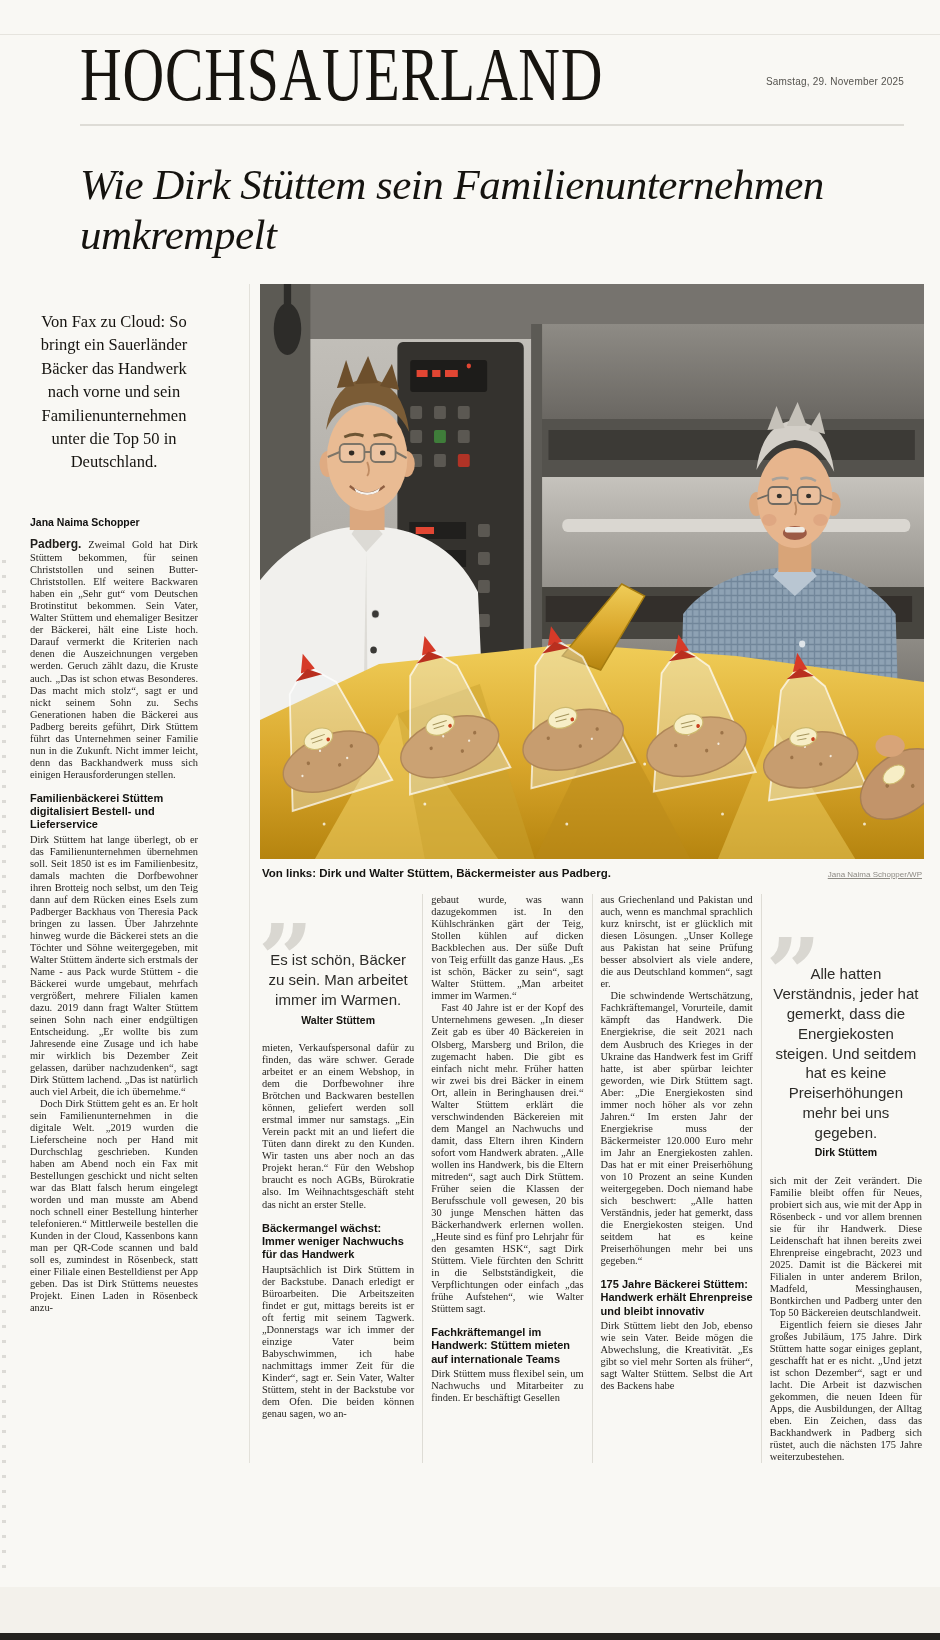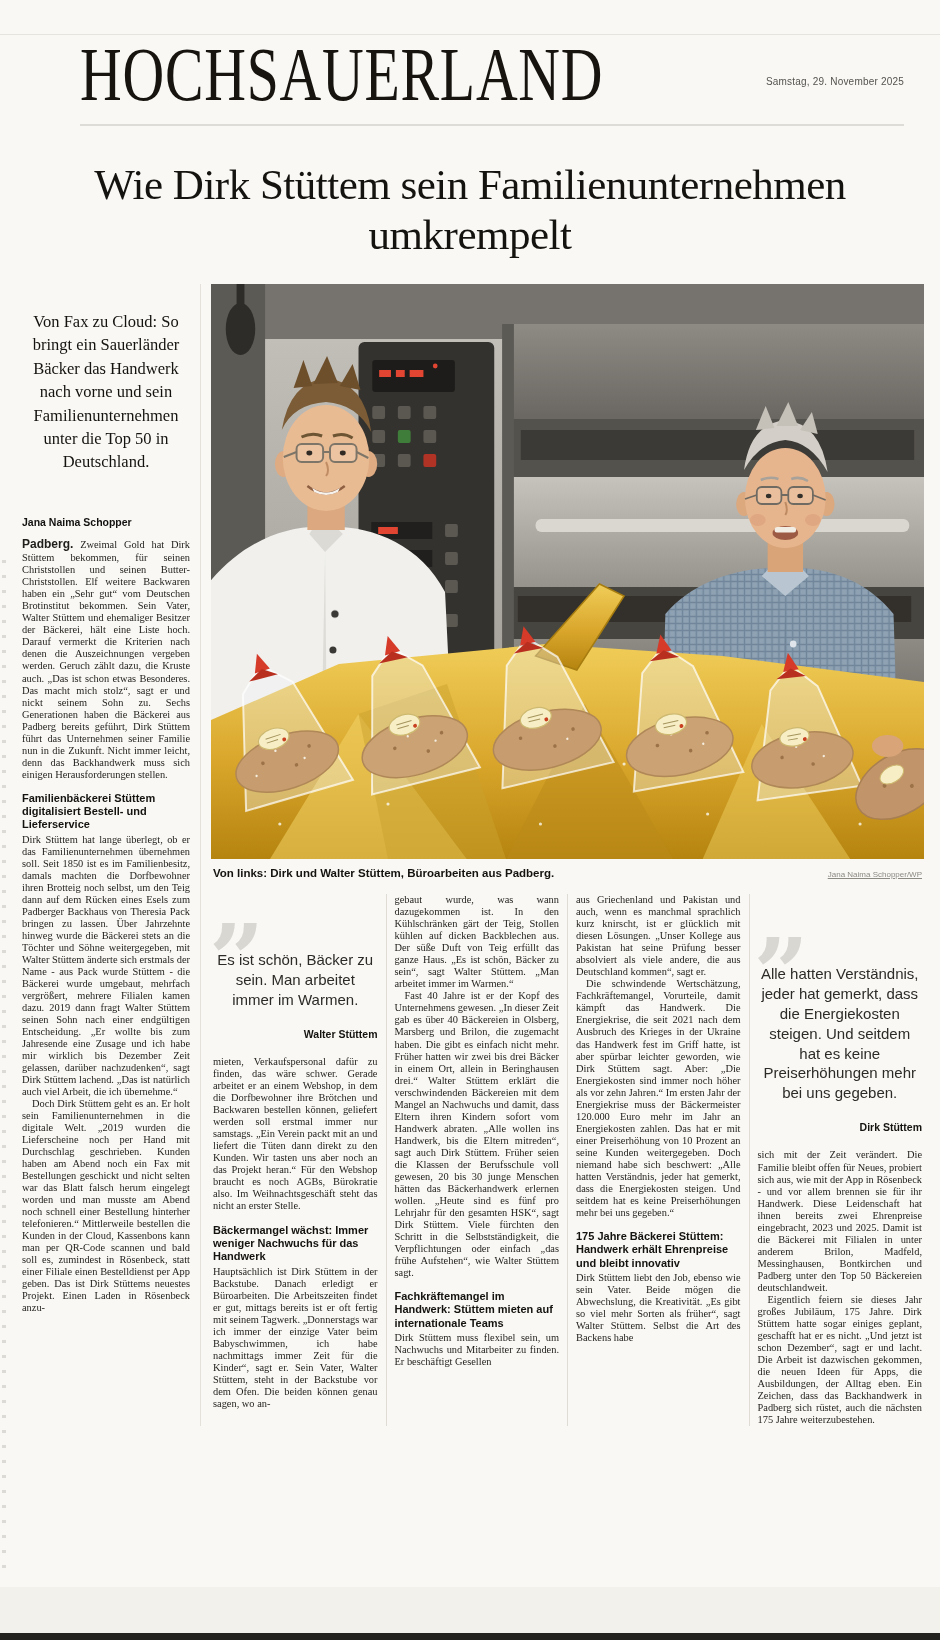--- a/index.html
+++ b/index.html
@@ -13,26 +13,27 @@
   .masthead{position:relative; padding:38px 36px 0 80px;}
   .date{position:absolute; top:40px; right:36px; font:10px "Liberation Sans", sans-serif; color:#55534e; letter-spacing:.2px;margin-top:36px;}
   .section-title{
     display:inline-block; font-family:"Liberation Serif", serif; font-weight:normal;
     font-size:76px; line-height:.95; color:#17140f; letter-spacing:1px;
     transform:scaleX(.76); transform-origin:left center; white-space:nowrap;
   }
   .masthead-rule{height:2px; background:#dedcd6; margin:14px 0 0 0;}
   
   .headline{
-    margin:34px auto 0 auto; max-width:780px; text-align:center;
+    margin:34px auto 0 auto; max-width:780px; text-align:left;
     font-size:43px; line-height:1.16; font-weight:normal; color:#15130f;
     letter-spacing:-.5px;
-  }
-  
-  .content{display:flex; padding:0 16px 0 22px; margin-top:24px; align-items:stretch;}
+    font-style:italic;
+  }
+  
+  .content{display:flex; padding:0 16px 0 30px; margin-top:24px; align-items:stretch;gap:41px;}
   .col1{width:168px; flex:none; padding-right:10px;}
   .right-area{flex:1; border-left:1px solid #e3e1da; padding-left:10px; min-width:0;}
   
   .deck{
     margin:26px 2px 0 2px; text-align:center;
     font-size:16.5px; line-height:1.42; color:#15130f;
   }
   .byline{font:bold 10.5px/1.2 "Liberation Sans", sans-serif; color:#121110; margin:42px 0 10px 0;}
   
   .body-p{font-size:10.4px; line-height:1.155; text-align:justify; margin:0; color:#201e1b;}
@@ -59,21 +60,21 @@
     position:absolute; left:-4px; top:-8px; z-index:0;
     font-family:"DejaVu Serif", serif; font-weight:bold;
     font-size:96px; line-height:1; color:#d9d7d1; pointer-events:none;
   }
   .quote-text{
     position:relative; z-index:1;
     font:15px/1.32 "Liberation Sans", sans-serif; color:#2c2b28;
   }
   .quote-attrib{
     font:bold 10.5px/1.2 "Liberation Sans", sans-serif; color:#141310;
-    text-align:right; margin:18px 0 16px 0;
+    text-align:center; margin:4px 0 16px 0;
   }
   .col2-quote{margin-top:26px;}
   .col5-quote{margin-top:40px;}
   
   .edge-fragments{
     position:absolute; left:2px; top:560px; width:4px; height:1010px;
     background:repeating-linear-gradient(#b9b7b1 0 3px, transparent 3px 15px);
     opacity:.45;
   }
   .bottom-strip{
@@ -337,21 +338,21 @@
                 <ellipse cx="0" cy="0" rx="48" ry="30" fill="#c2946a" stroke="#a87f52" stroke-width="1.5"></ellipse>
                 <circle cx="-14" cy="-6" r="2" fill="#9c7348"></circle>
                   <circle cx="10" cy="8" r="2" fill="#9c7348"></circle>
                 <ellipse cx="-2" cy="-12" rx="13" ry="8" fill="#f7eec6" stroke="#cdb96f" stroke-width="1"></ellipse>
               </g>
               <ellipse cx="688" cy="462" rx="16" ry="11" fill="#d8a478"></ellipse>
             </g>
           </g>
         </svg>
         <figcaption class="caption-row">
-          <span class="caption">Von links: Dirk und Walter Stüttem, Büroarbeiten aus Padberg.</span>
+          <span class="caption">Von links: Dirk und Walter Stüttem, Bäckermeister aus Padberg.</span>
           <span class="credit">Jana Naima Schopper/WP</span>
         </figcaption>
       </figure>
 
       <div class="cols4">
 
         <div class="colx">
           <div class="pullquote col2-quote">
             <span class="quote-mark">”</span>
             <div class="quote-text">Es ist schön, Bäcker zu sein. Man arbeitet immer im Warmen.</div>

